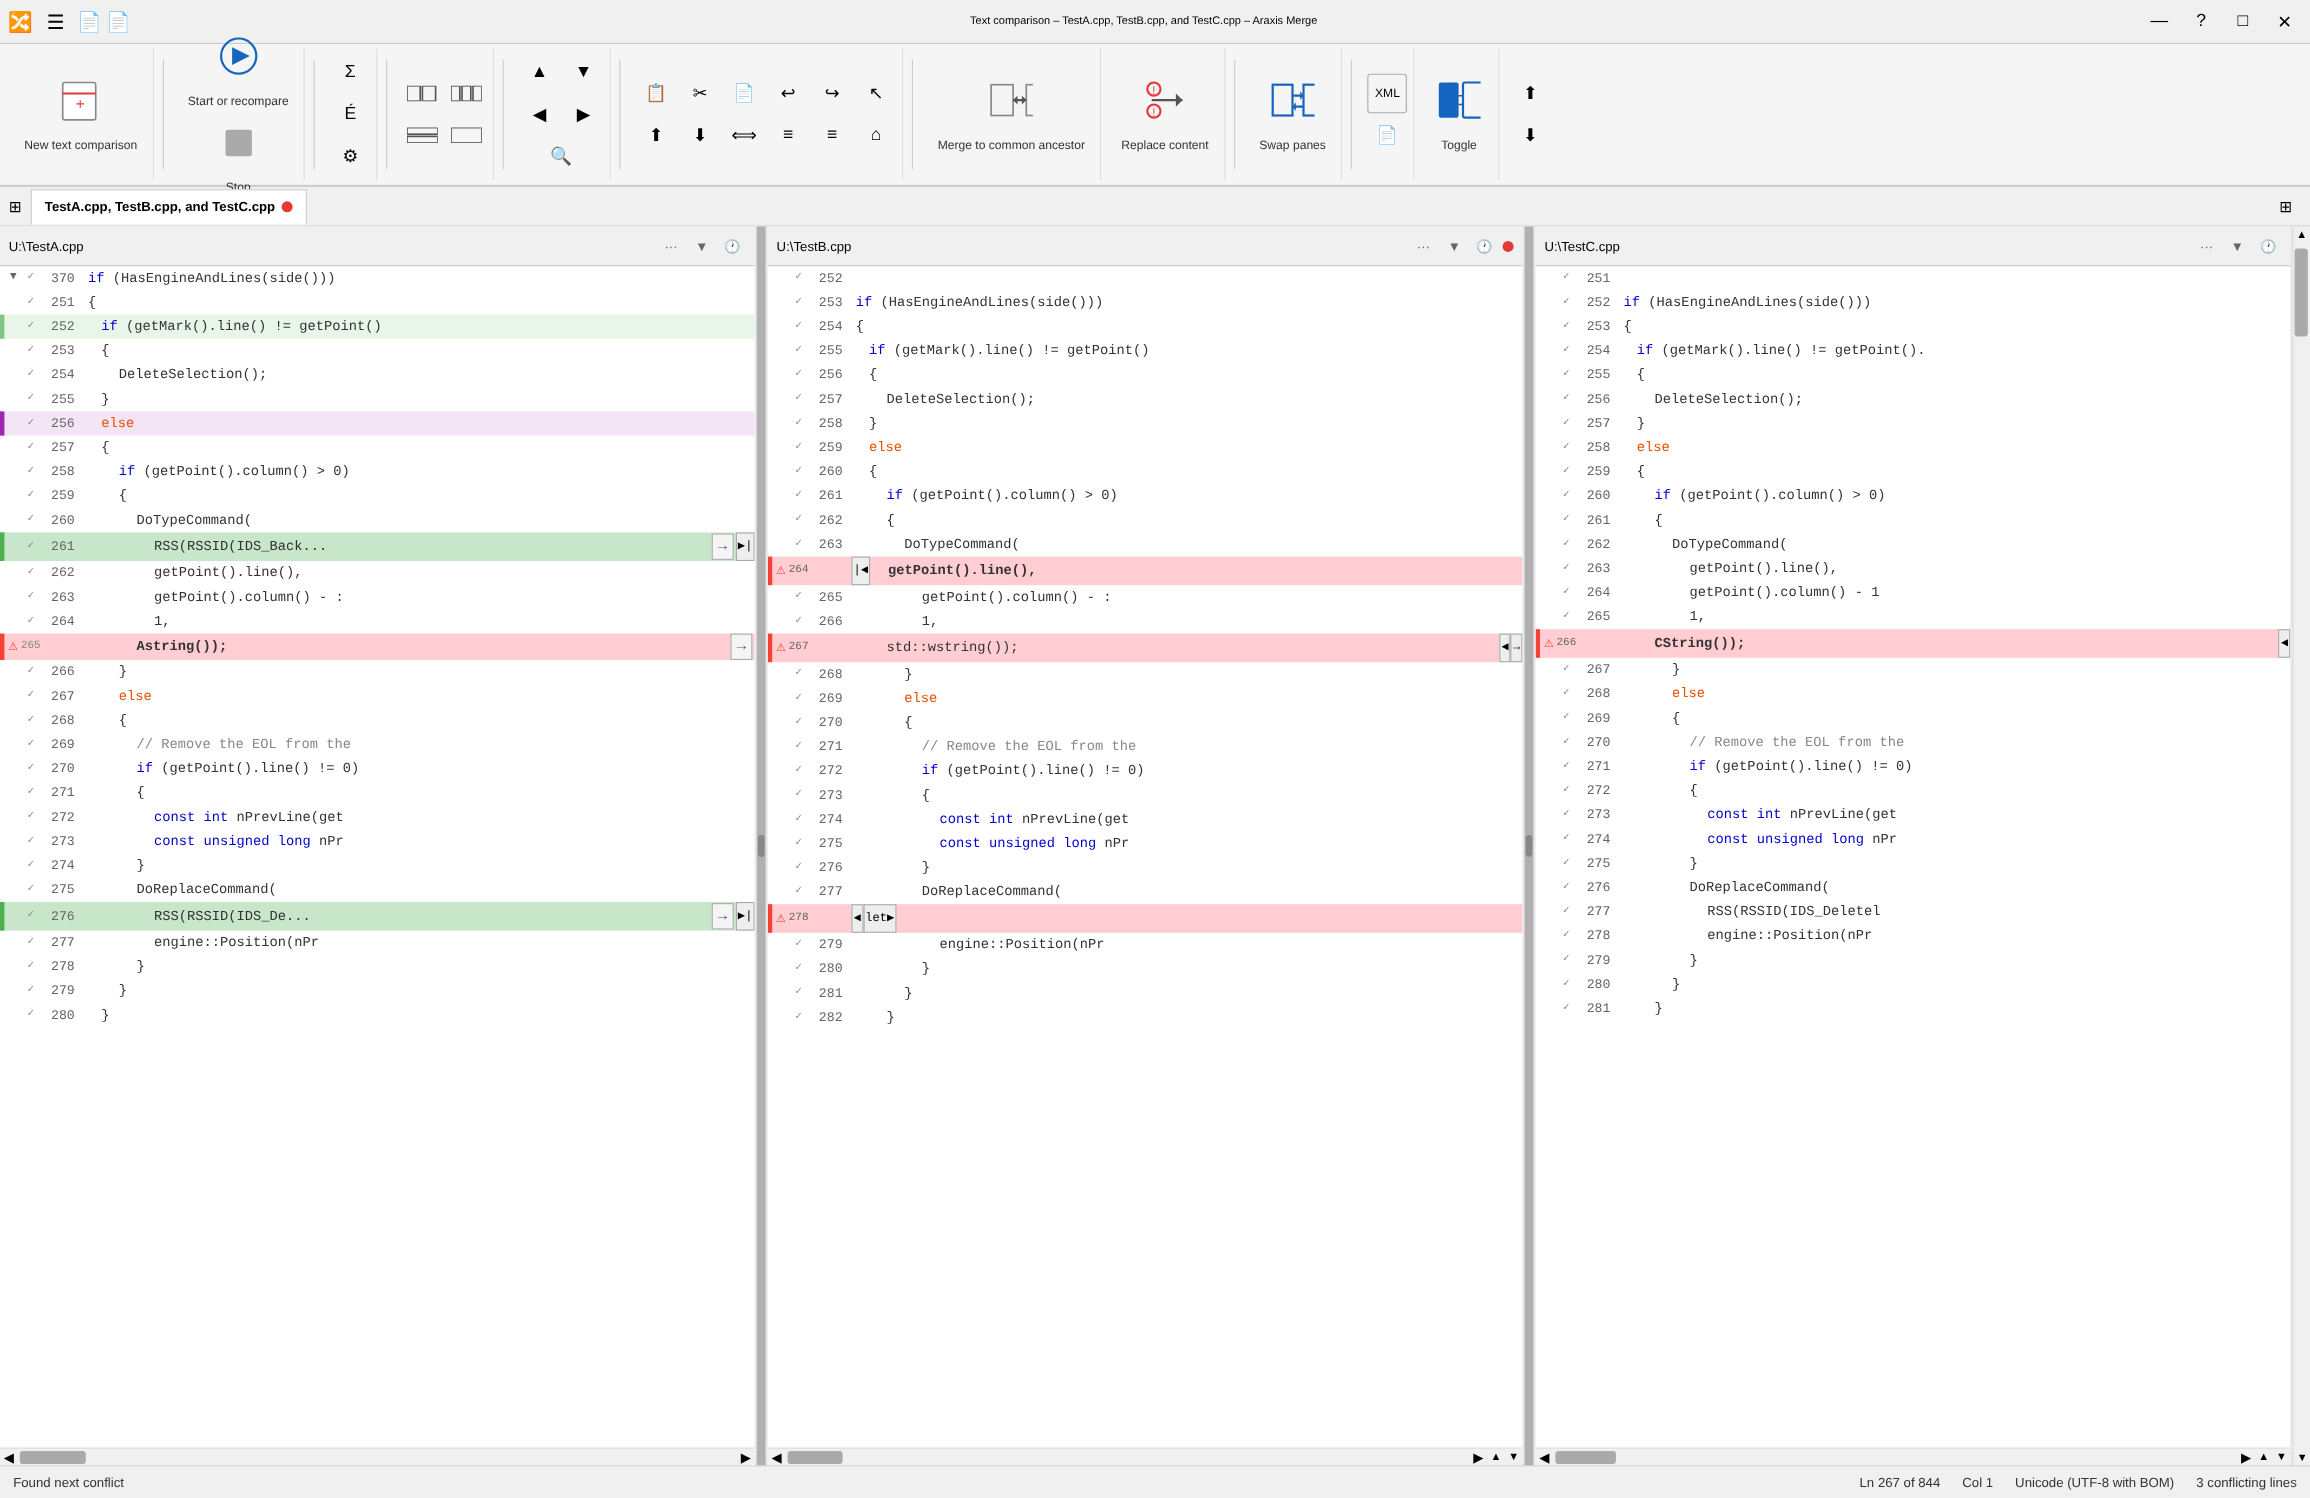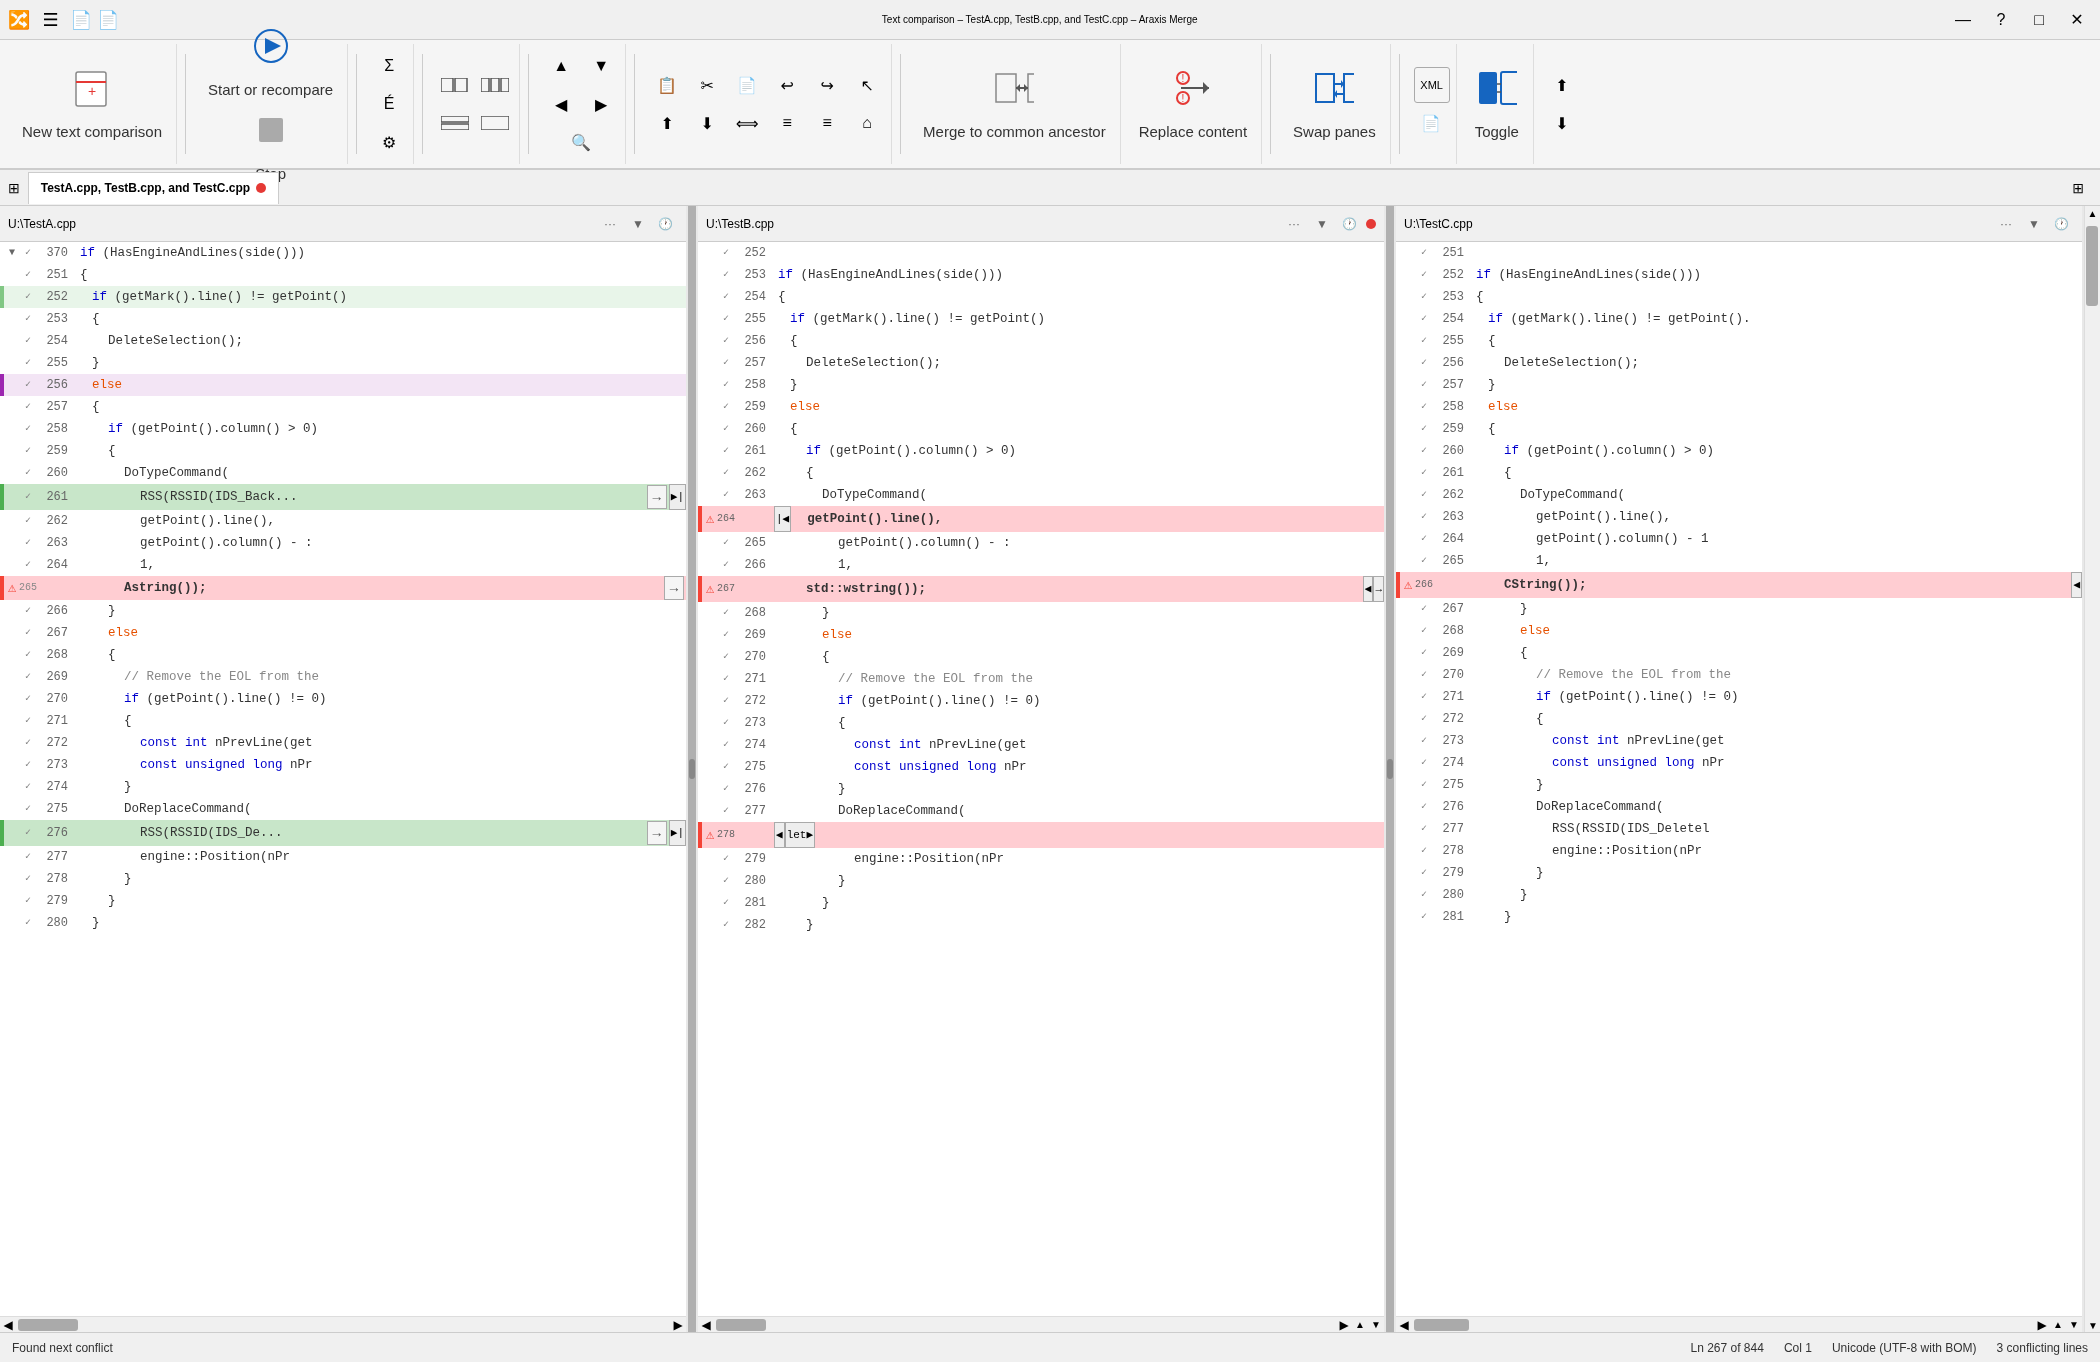--- a/index.html
+++ b/index.html
@@ -52,21 +52,21 @@
       min-width: 60px;
     }
     .toolbar-btn-icon {
       width: 40px;
       height: 40px;
       display: flex;
       align-items: center;
       justify-content: center;
       font-size: 22px;
     }
-    .toolbar-btn-label { font-size: 15px; text-align: center; color: #333; margin-top: 15px; }
+    .toolbar-btn-label { font-size: 11px; text-align: center; color: #333; margin-top: 15px; }
     .toolbar-row { display: flex; gap: 4px; }
     .toolbar-small-btn {
       width: 36px;
       height: 36px;
       display: flex;
       align-items: center;
       justify-content: center;
       cursor: pointer;
       border-radius: 3px;
       font-size: 16px;
@@ -845,21 +845,21 @@
           <span class="line-marker"></span>
           <span class="line-marker line-check">✓</span>
           <span class="line-num">266</span>
           <span class="line-code" style="padding-left:64px;">1,</span>
         </div>
 
         <div class="code-line" style="background:#ffcdd2; border-left:4px solid #f44336;">
           <span class="line-marker" style="color:#f44336; font-size:14px;">⚠</span>
           <span class="line-marker">267</span>
           <span class="line-num"></span>
-          <span class="line-code" style="padding-left:32px; font-weight:bold;">std::wstring());</span>
+          <span class="line-code" style="padding-left:32px; font-weight:normal;">std::wstring());</span>
           <span style="font-size:11px; border:1px solid #aaa; padding:1px; cursor:pointer; background:#eee;">◀</span>
           <span style="font-size:11px; border:1px solid #aaa; padding:1px; cursor:pointer; background:#eee;">→</span>
         </div>
 
         <div class="code-line">
           <span class="line-marker"></span>
           <span class="line-marker line-check">✓</span>
           <span class="line-num">268</span>
           <span class="line-code" style="padding-left:48px;">}</span>
         </div>

